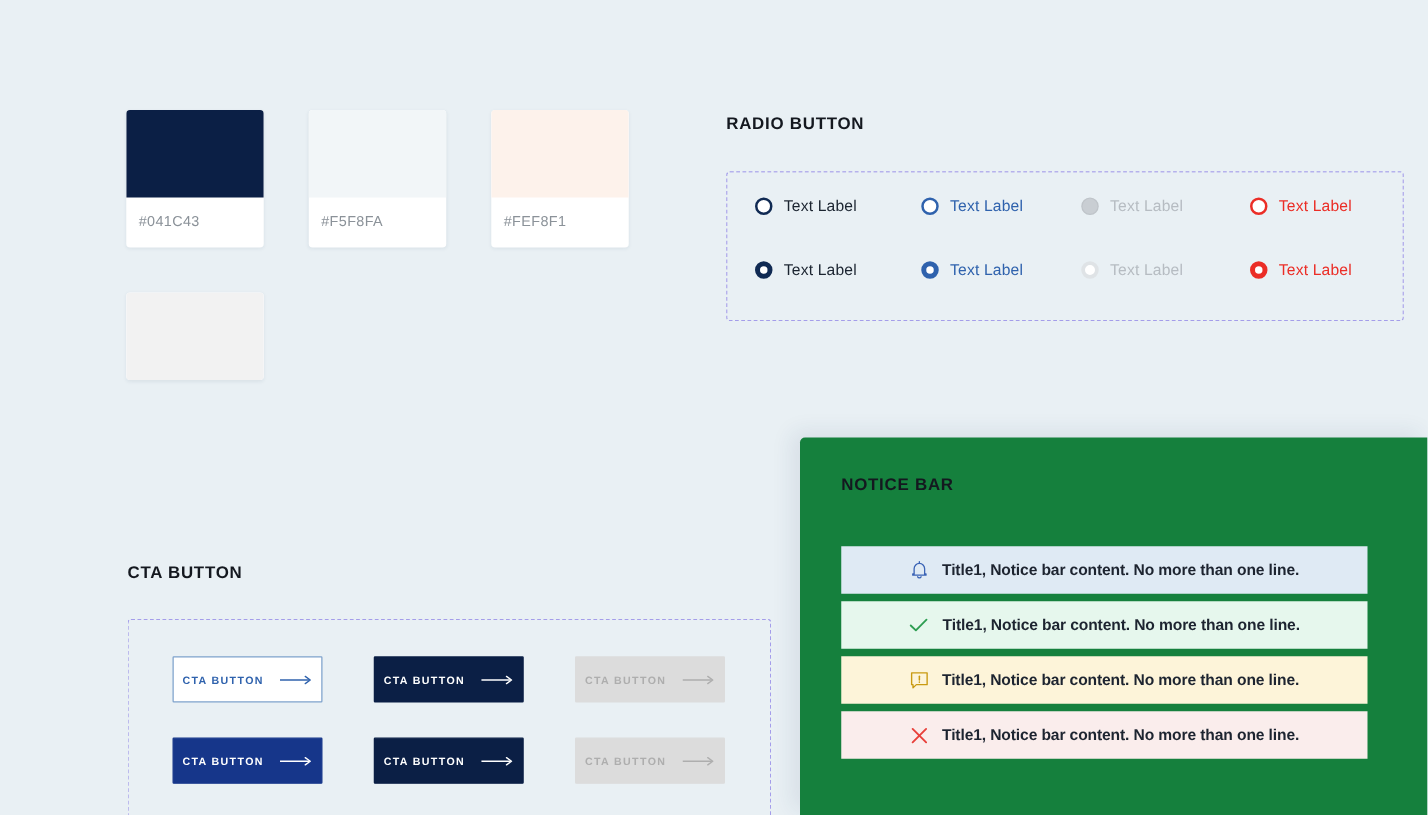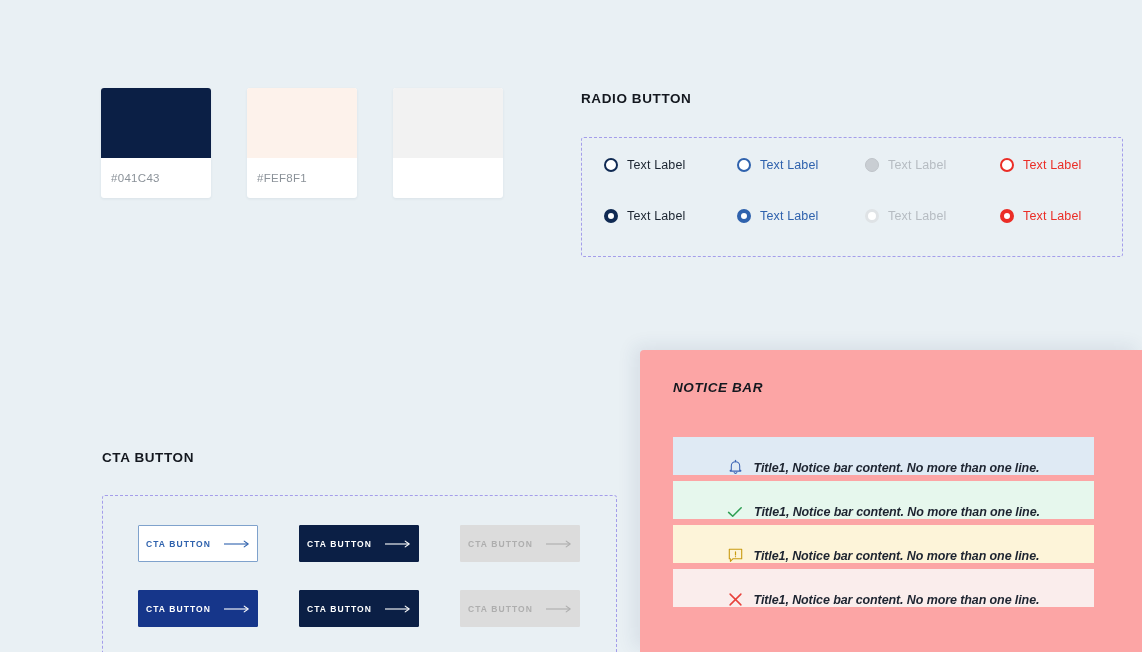--- a/index.html
+++ b/index.html
@@ -198,39 +198,38 @@
     cursor: default;
   }
 
   
   #notice-card {
     position: absolute;
     left: 640px;
     top: 350px;
     width: 502px;
     height: 302px;
-    background: #fca5a5;
+    background: #15803d;
     border-radius: 4px 0 0 0;
     box-shadow: -6px -4px 18px rgba(30, 60, 95, 0.09);
-    font-style: italic;
   }
   #notice-heading { position: absolute; left: 33px; top: 30px; }
   #notice-list {
     position: absolute;
     left: 33px;
     top: 87px;
     width: 421px;
     display: flex;
     flex-direction: column;
     gap: 6px;
   }
   .notice-bar {
     height: 38px;
     display: flex;
-    align-items: flex-end;
+    align-items: center;
     justify-content: center;
     gap: 11px;
     padding: 0 14px;
   }
   .notice-text {
     font-size: 12.5px;
     font-weight: bold;
     color: #1d2430;
     letter-spacing: -0.1px;
     white-space: nowrap;
@@ -242,20 +241,24 @@
 </style>
 </head>
 <body>
 
 <div class="stage">
 
   <div id="swatch-grid">
       <div class="swatch-card">
         <div class="swatch-color" style="background: rgb(11, 31, 69);"></div>
         <div class="swatch-label">#041C43</div>
+      </div>
+      <div class="swatch-card">
+        <div class="swatch-color" style="background: rgb(242, 246, 248);"></div>
+        <div class="swatch-label">#F5F8FA</div>
       </div>
       <div class="swatch-card">
         <div class="swatch-color" style="background: rgb(253, 242, 235);"></div>
         <div class="swatch-label">#FEF8F1</div>
       </div>
       <div class="swatch-card">
         <div class="swatch-color" style="background: rgb(242, 242, 242);"></div>
       </div>
     </div>
 

